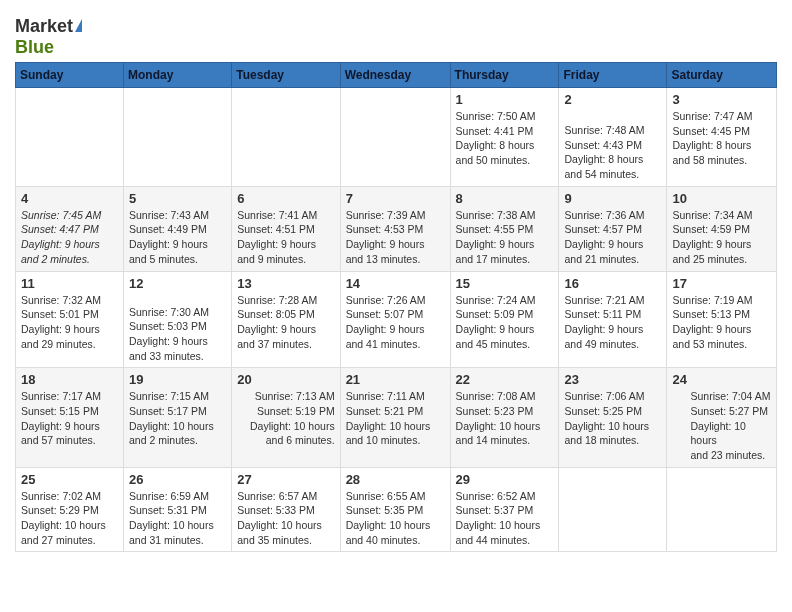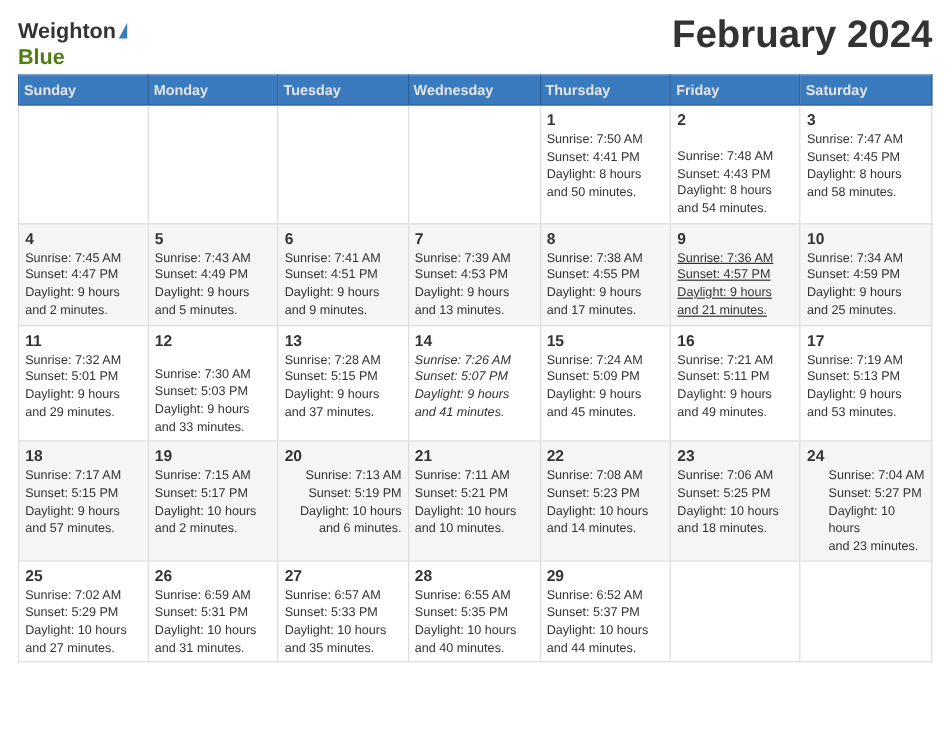--- a/index.html
+++ b/index.html
@@ -49,21 +49,21 @@
       color: #555;
       font-weight: normal;
     }
     .calendar {
       width: 100%;
       border-collapse: collapse;
       font-size: 11px;
     }
     .calendar thead th {
       background: #3a7abf;
-      color: #e5e5e5;
+      color: #0f172a;
       padding: 5px 4px;
       text-align: left;
       font-size: 12px;
       font-weight: bold;
       border: 1px solid #2d6099;
     }
     .calendar tbody td {
       vertical-align: top;
       padding: 4px 5px;
       border: 1px solid #ddd;
@@ -88,27 +88,26 @@
     .empty-cell {
       background: #fff !important;
     }
   </style>
 </head>
 <body>
 
 <div class="header-area">
   <div class="logo">
     <div class="logo-row">
-      <span class="logo-general">Weighton</span>
+      <span class="logo-general">Market</span>
       <span style="display:inline-block;width:0;height:0;border-left:7px solid transparent;border-bottom:13px solid #3a7abf;margin-left:2px;margin-bottom:2px;"></span>
     </div>
     <span class="logo-blue">Blue</span>
   </div>
   <div class="title-area">
-    <div class="month-title">February 2024</div>
   </div>
 </div>
 
 <table class="calendar">
   <thead>
     <tr id="header-row">
         <th>Sunday</th>
         <th>Monday</th>
         <th>Tuesday</th>
         <th>Wednesday</th>
@@ -141,21 +140,21 @@
           <div class="day-num">3</div>
           <div class="day-info" style="white-space: pre-line;">Sunrise: 7:47 AM
 Sunset: 4:45 PM
 Daylight: 8 hours
 and 58 minutes.</div>
         </td>
       </tr>
       <tr>
         <td>
           <div class="day-num">4</div>
-          <div class="day-info" style="white-space: pre-line;">Sunrise: 7:45 AM
+          <div class="day-info" style="white-space: pre-line; font-style: italic;">Sunrise: 7:45 AM
 Sunset: 4:47 PM
 Daylight: 9 hours
 and 2 minutes.</div>
         </td>
         <td>
           <div class="day-num">5</div>
           <div class="day-info" style="white-space: pre-line;">Sunrise: 7:43 AM
 Sunset: 4:49 PM
 Daylight: 9 hours
 and 5 minutes.</div>
@@ -176,21 +175,21 @@
         </td>
         <td>
           <div class="day-num">8</div>
           <div class="day-info" style="white-space: pre-line;">Sunrise: 7:38 AM
 Sunset: 4:55 PM
 Daylight: 9 hours
 and 17 minutes.</div>
         </td>
         <td>
           <div class="day-num">9</div>
-          <div class="day-info" style="white-space: pre-line; text-decoration: underline;">Sunrise: 7:36 AM
+          <div class="day-info" style="white-space: pre-line;">Sunrise: 7:36 AM
 Sunset: 4:57 PM
 Daylight: 9 hours
 and 21 minutes.</div>
         </td>
         <td>
           <div class="day-num">10</div>
           <div class="day-info" style="white-space: pre-line;">Sunrise: 7:34 AM
 Sunset: 4:59 PM
 Daylight: 9 hours
 and 25 minutes.</div>
@@ -207,27 +206,27 @@
         <td>
           <div class="day-num">12</div>
           <div class="day-info" style="white-space: pre-line; margin-top: 14px;">Sunrise: 7:30 AM
 Sunset: 5:03 PM
 Daylight: 9 hours
 and 33 minutes.</div>
         </td>
         <td>
           <div class="day-num">13</div>
           <div class="day-info" style="white-space: pre-line;">Sunrise: 7:28 AM
-Sunset: 5:15 PM
+Sunset: 8:05 PM
 Daylight: 9 hours
 and 37 minutes.</div>
         </td>
         <td>
           <div class="day-num">14</div>
-          <div class="day-info" style="white-space: pre-line; font-style: italic;">Sunrise: 7:26 AM
+          <div class="day-info" style="white-space: pre-line;">Sunrise: 7:26 AM
 Sunset: 5:07 PM
 Daylight: 9 hours
 and 41 minutes.</div>
         </td>
         <td>
           <div class="day-num">15</div>
           <div class="day-info" style="white-space: pre-line;">Sunrise: 7:24 AM
 Sunset: 5:09 PM
 Daylight: 9 hours
 and 45 minutes.</div>

